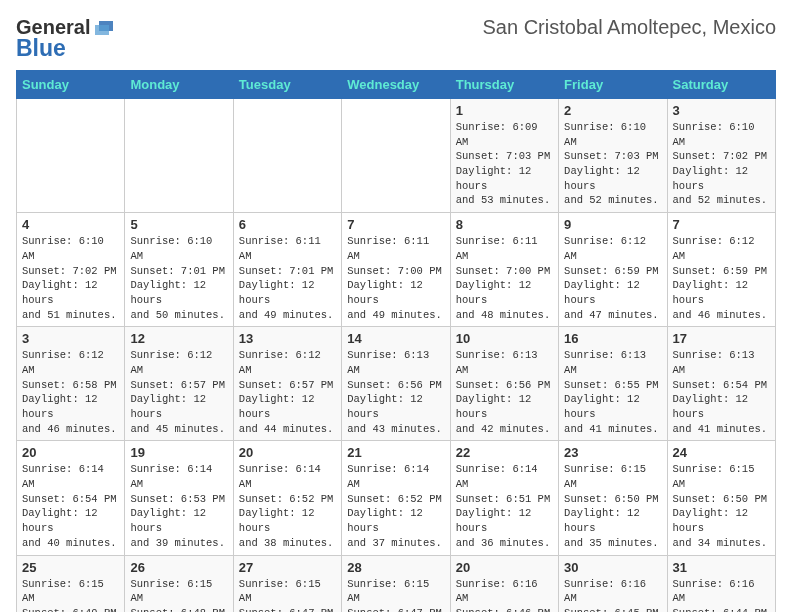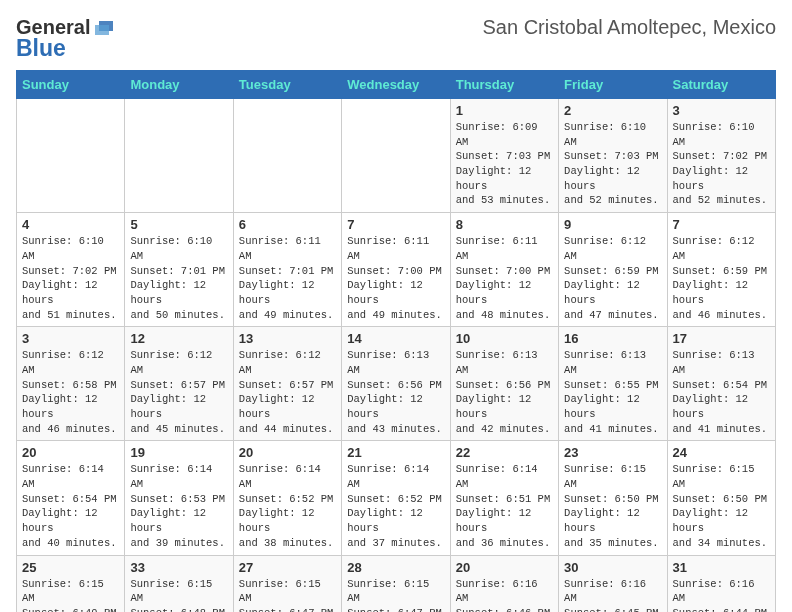--- a/index.html
+++ b/index.html
@@ -299,21 +299,21 @@
       </tr>
       <tr class="row-odd">
         <td>
           <span class="day-number">25</span>
           <div class="day-info" style="white-space: pre-line;">Sunrise: 6:15 AM
 Sunset: 6:49 PM
 Daylight: 12 hours
 and 33 minutes.</div>
         </td>
         <td>
-          <span class="day-number">33</span>
+          <span class="day-number">26</span>
           <div class="day-info" style="white-space: pre-line;">Sunrise: 6:15 AM
 Sunset: 6:48 PM
 Daylight: 12 hours
 and 33 minutes.</div>
         </td>
         <td>
           <span class="day-number">27</span>
           <div class="day-info" style="white-space: pre-line;">Sunrise: 6:15 AM
 Sunset: 6:47 PM
 Daylight: 12 hours

